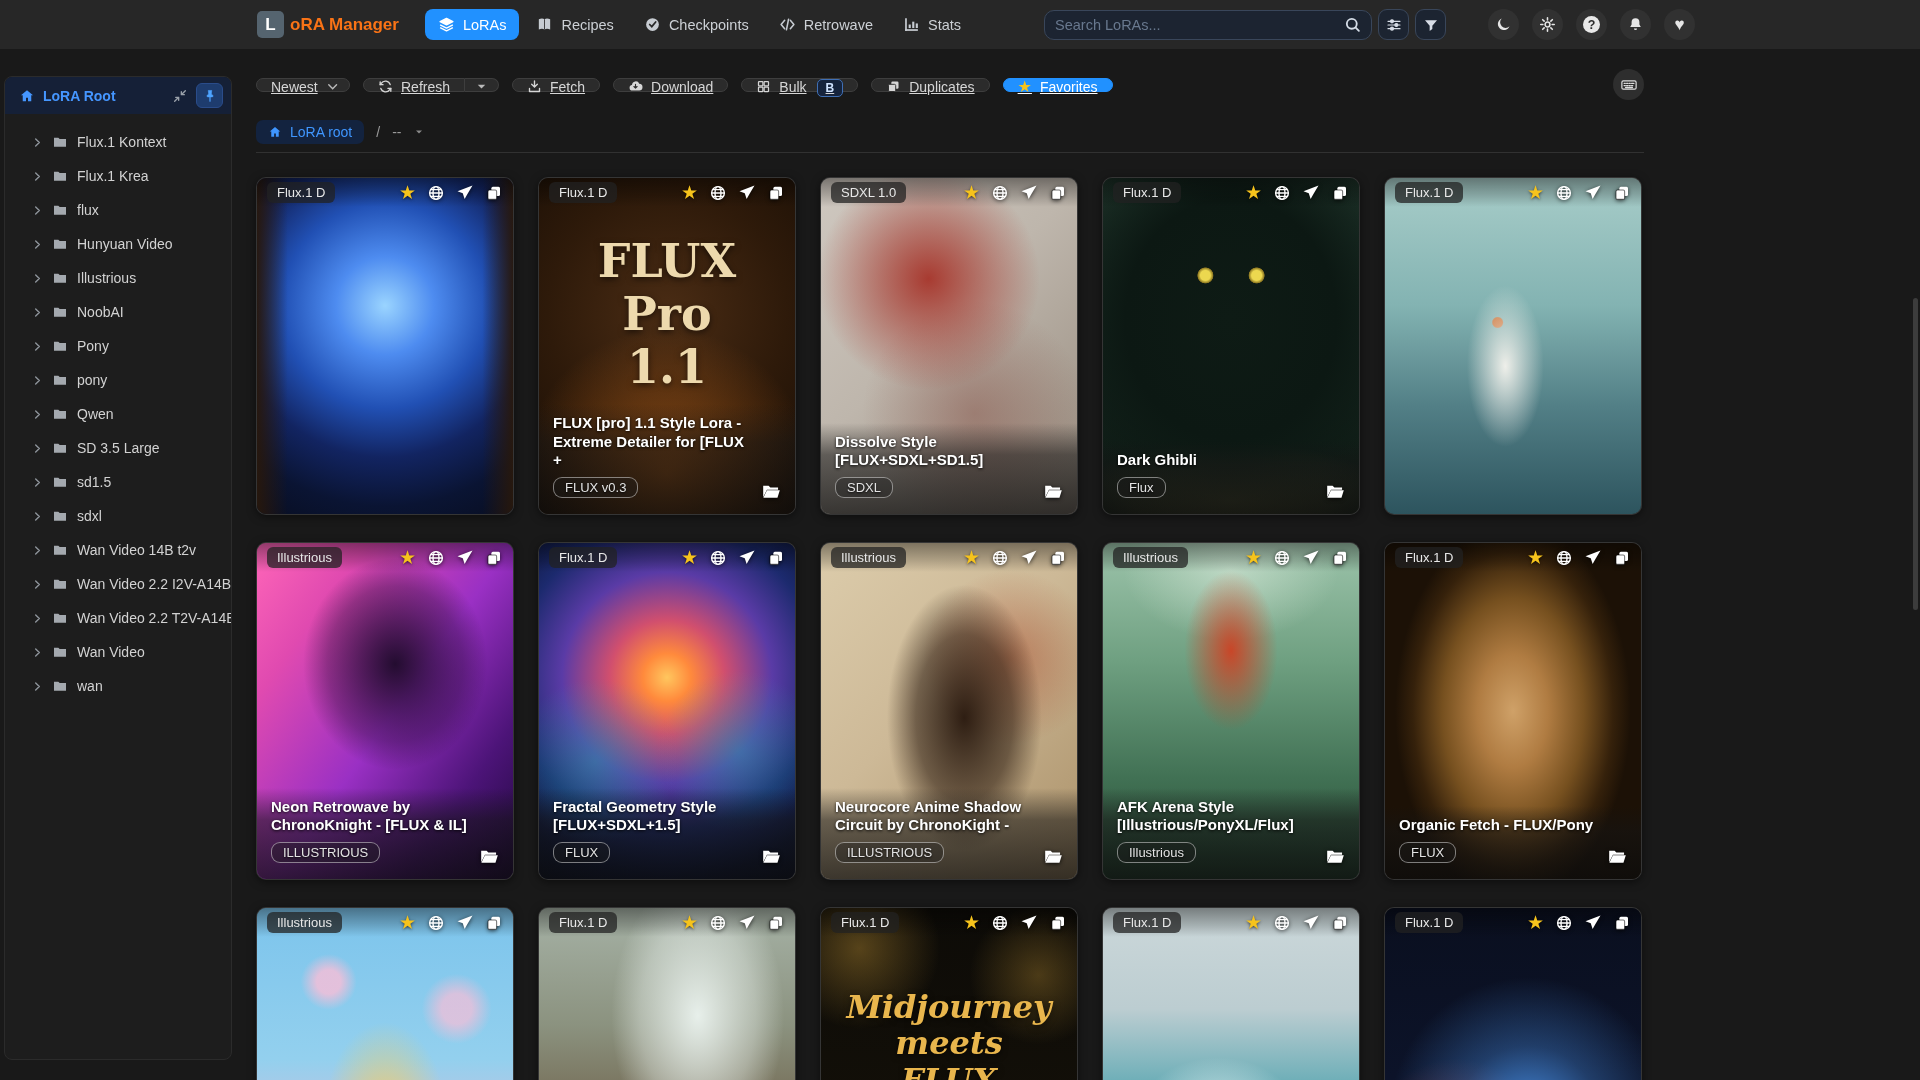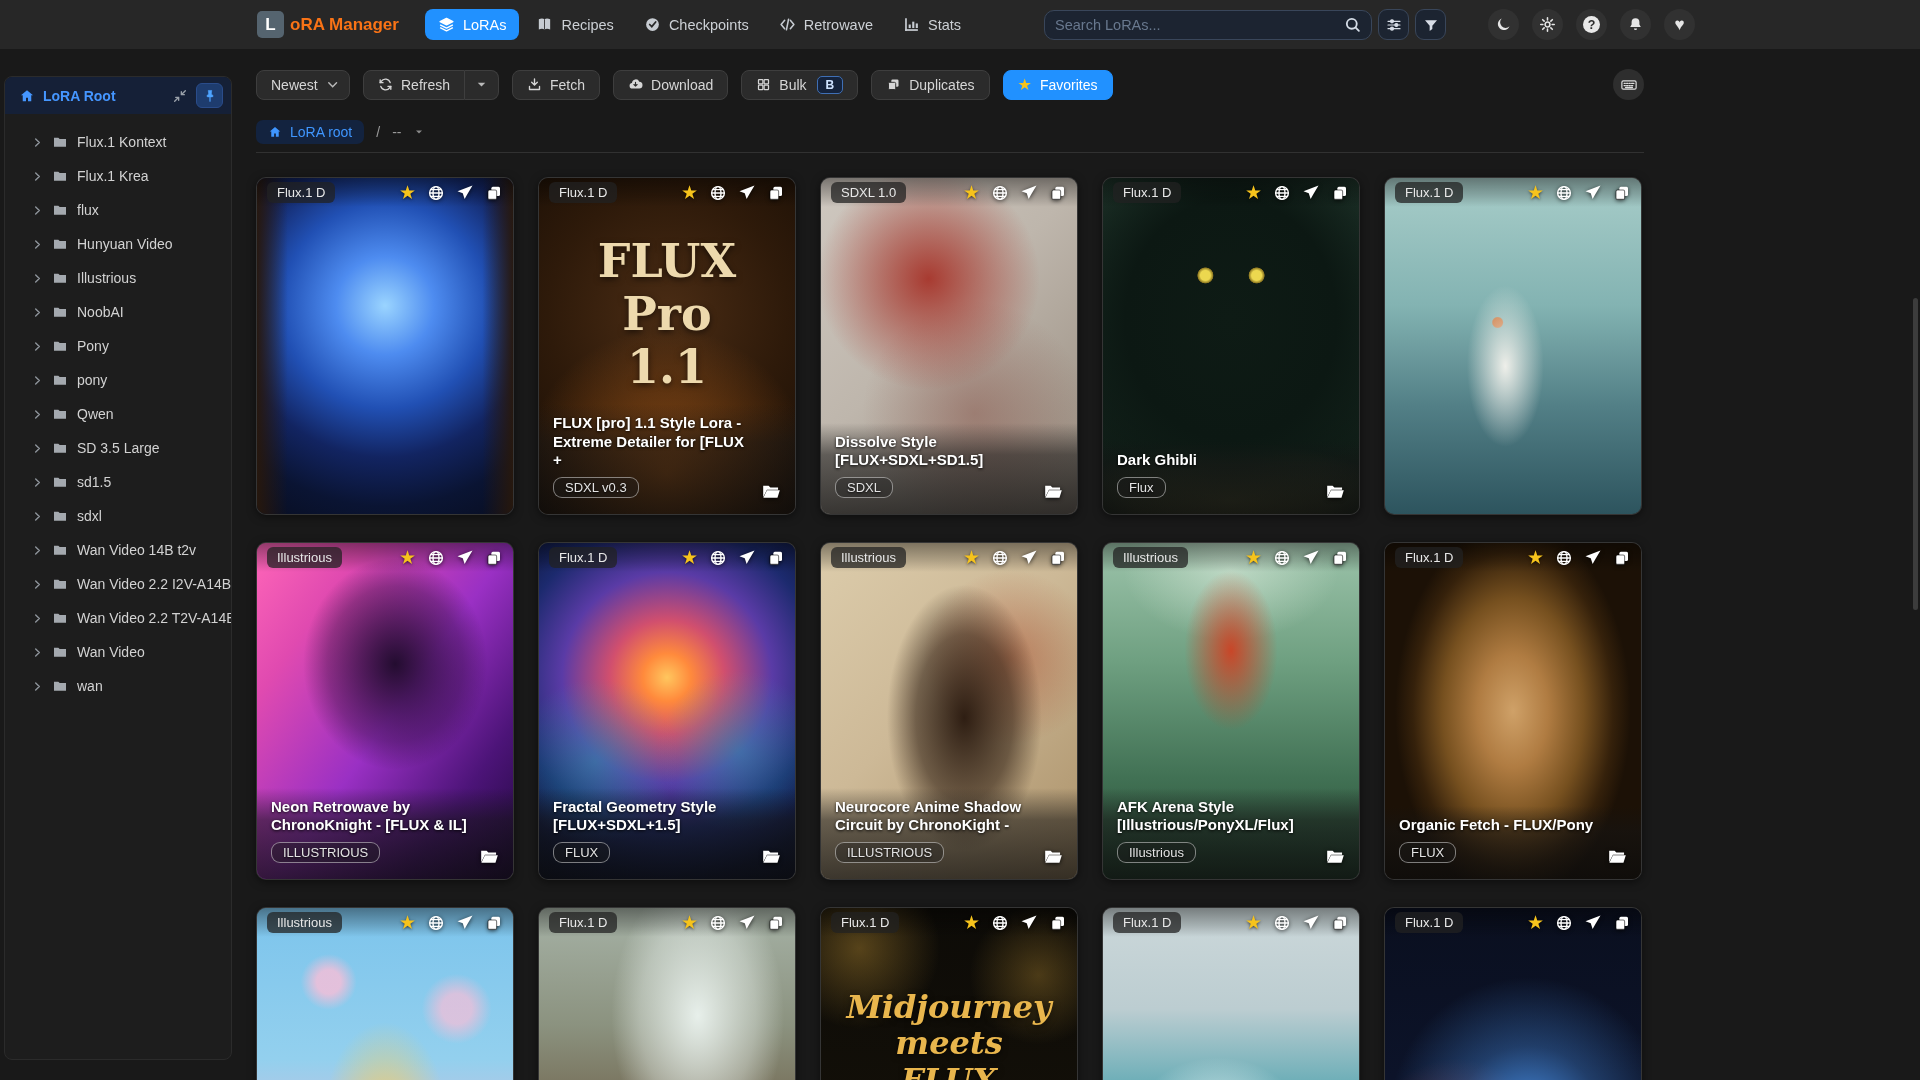--- a/index.html
+++ b/index.html
@@ -52,23 +52,23 @@
   .pin-btn svg { width:14px; height:14px; }
   .folder-list { padding:11px 0; }
   .folder-item { height:34px; display:flex; align-items:center; gap:9px; padding:0 8px 0 27px;
     color:#d2d2d2; font-size:14px; cursor:pointer; white-space:nowrap; }
   .folder-item .chev { width:11px; height:11px; color:#8f959c; flex:none; }
   .folder-item .fold { width:16px; height:16px; color:#a4a9af; flex:none; }
 
   
   .main { position:absolute; left:256px; top:49px; width:1388px; }
   .toolbar { margin-top:20px; display:flex; align-items:center; gap:13px; }
-  .tbtn { height:30px; display:inline-flex; align-items:center; gap:8px; padding:0 14px;
+  .tbtn { height:14px; display:inline-flex; align-items:flex-start; gap:8px; padding:0 14px;
     background:#2b2b2b; border:1px solid #3e3e3e; border-radius:8px; color:#d6d6d6; font-size:14px;
-    cursor:pointer; white-space:nowrap; }
+    cursor:pointer; white-space:nowrap;text-decoration:underline; }
   .tbtn svg { width:15px; height:15px; }
   .sort-btn { width:94px; justify-content:space-between; padding:0 10px 0 14px; }
   .btn-group { display:inline-flex; }
   .btn-group .tbtn:first-child { border-radius:8px 0 0 8px; }
   .btn-group .arrow-part { border-radius:0 8px 8px 0; border-left:0; padding:0 9px; }
   .caret { width:11px; height:11px; color:#b9b9b9; }
   .tbtn.primary { background:#2191ff; border-color:#2191ff; color:#fff; }
   .tbtn.primary .star-g { color:#f6c31c; font-size:16px; line-height:1; }
   .keycap { font-size:12px; font-weight:bold; color:#cfe3ff; background:#15233c;
     border:1px solid #3f6fb5; border-radius:5px; padding:1px 8px; margin-left:2px; }
@@ -516,21 +516,21 @@
               <path d="M22 2 2 9.5l7 2.7L11.5 20l3.2-5.6L22 2z"></path>
             </svg>
         <svg viewBox="0 0 24 24">
               <rect x="8.5" y="3.5" width="11.5" height="12.5" rx="2" fill="currentColor"></rect>
               <rect x="4" y="8" width="11.5" height="12.5" rx="2" fill="currentColor" stroke="rgba(0,0,0,0.55)" stroke-width="1.4"></rect>
             </svg>
       </span>
     </div>
     <div class="card-footer">
       <div class="card-title">FLUX [pro] 1.1 Style Lora - Extreme Detailer for [FLUX +</div>
-      <span class="version-badge">SDXL v0.3</span>
+      <span class="version-badge">FLUX v0.3</span>
       <svg class="folder-open" viewBox="0 0 24 24" fill="currentColor">
             <path d="M2.5 18.5v-13h6.2l2 2h8.8v2.5H6.8z"></path>
             <path d="M6.8 10.5h14.7L18.8 19H2.7z"></path>
           </svg>
     </div>
   </article>
       <article class="card">
     <div class="card-art" style="background: radial-gradient(circle at 42% 30%, rgba(165, 45, 35, 0.9) 0%, rgba(165, 45, 35, 0.5) 18%, rgba(165, 45, 35, 0) 40%), radial-gradient(circle at 60% 70%, rgba(120, 50, 40, 0.35) 0%, rgba(120, 50, 40, 0) 40%), linear-gradient(135deg, rgb(207, 200, 192) 0%, rgb(190, 182, 172) 45%, rgb(151, 139, 126) 100%);">
       
     </div>

